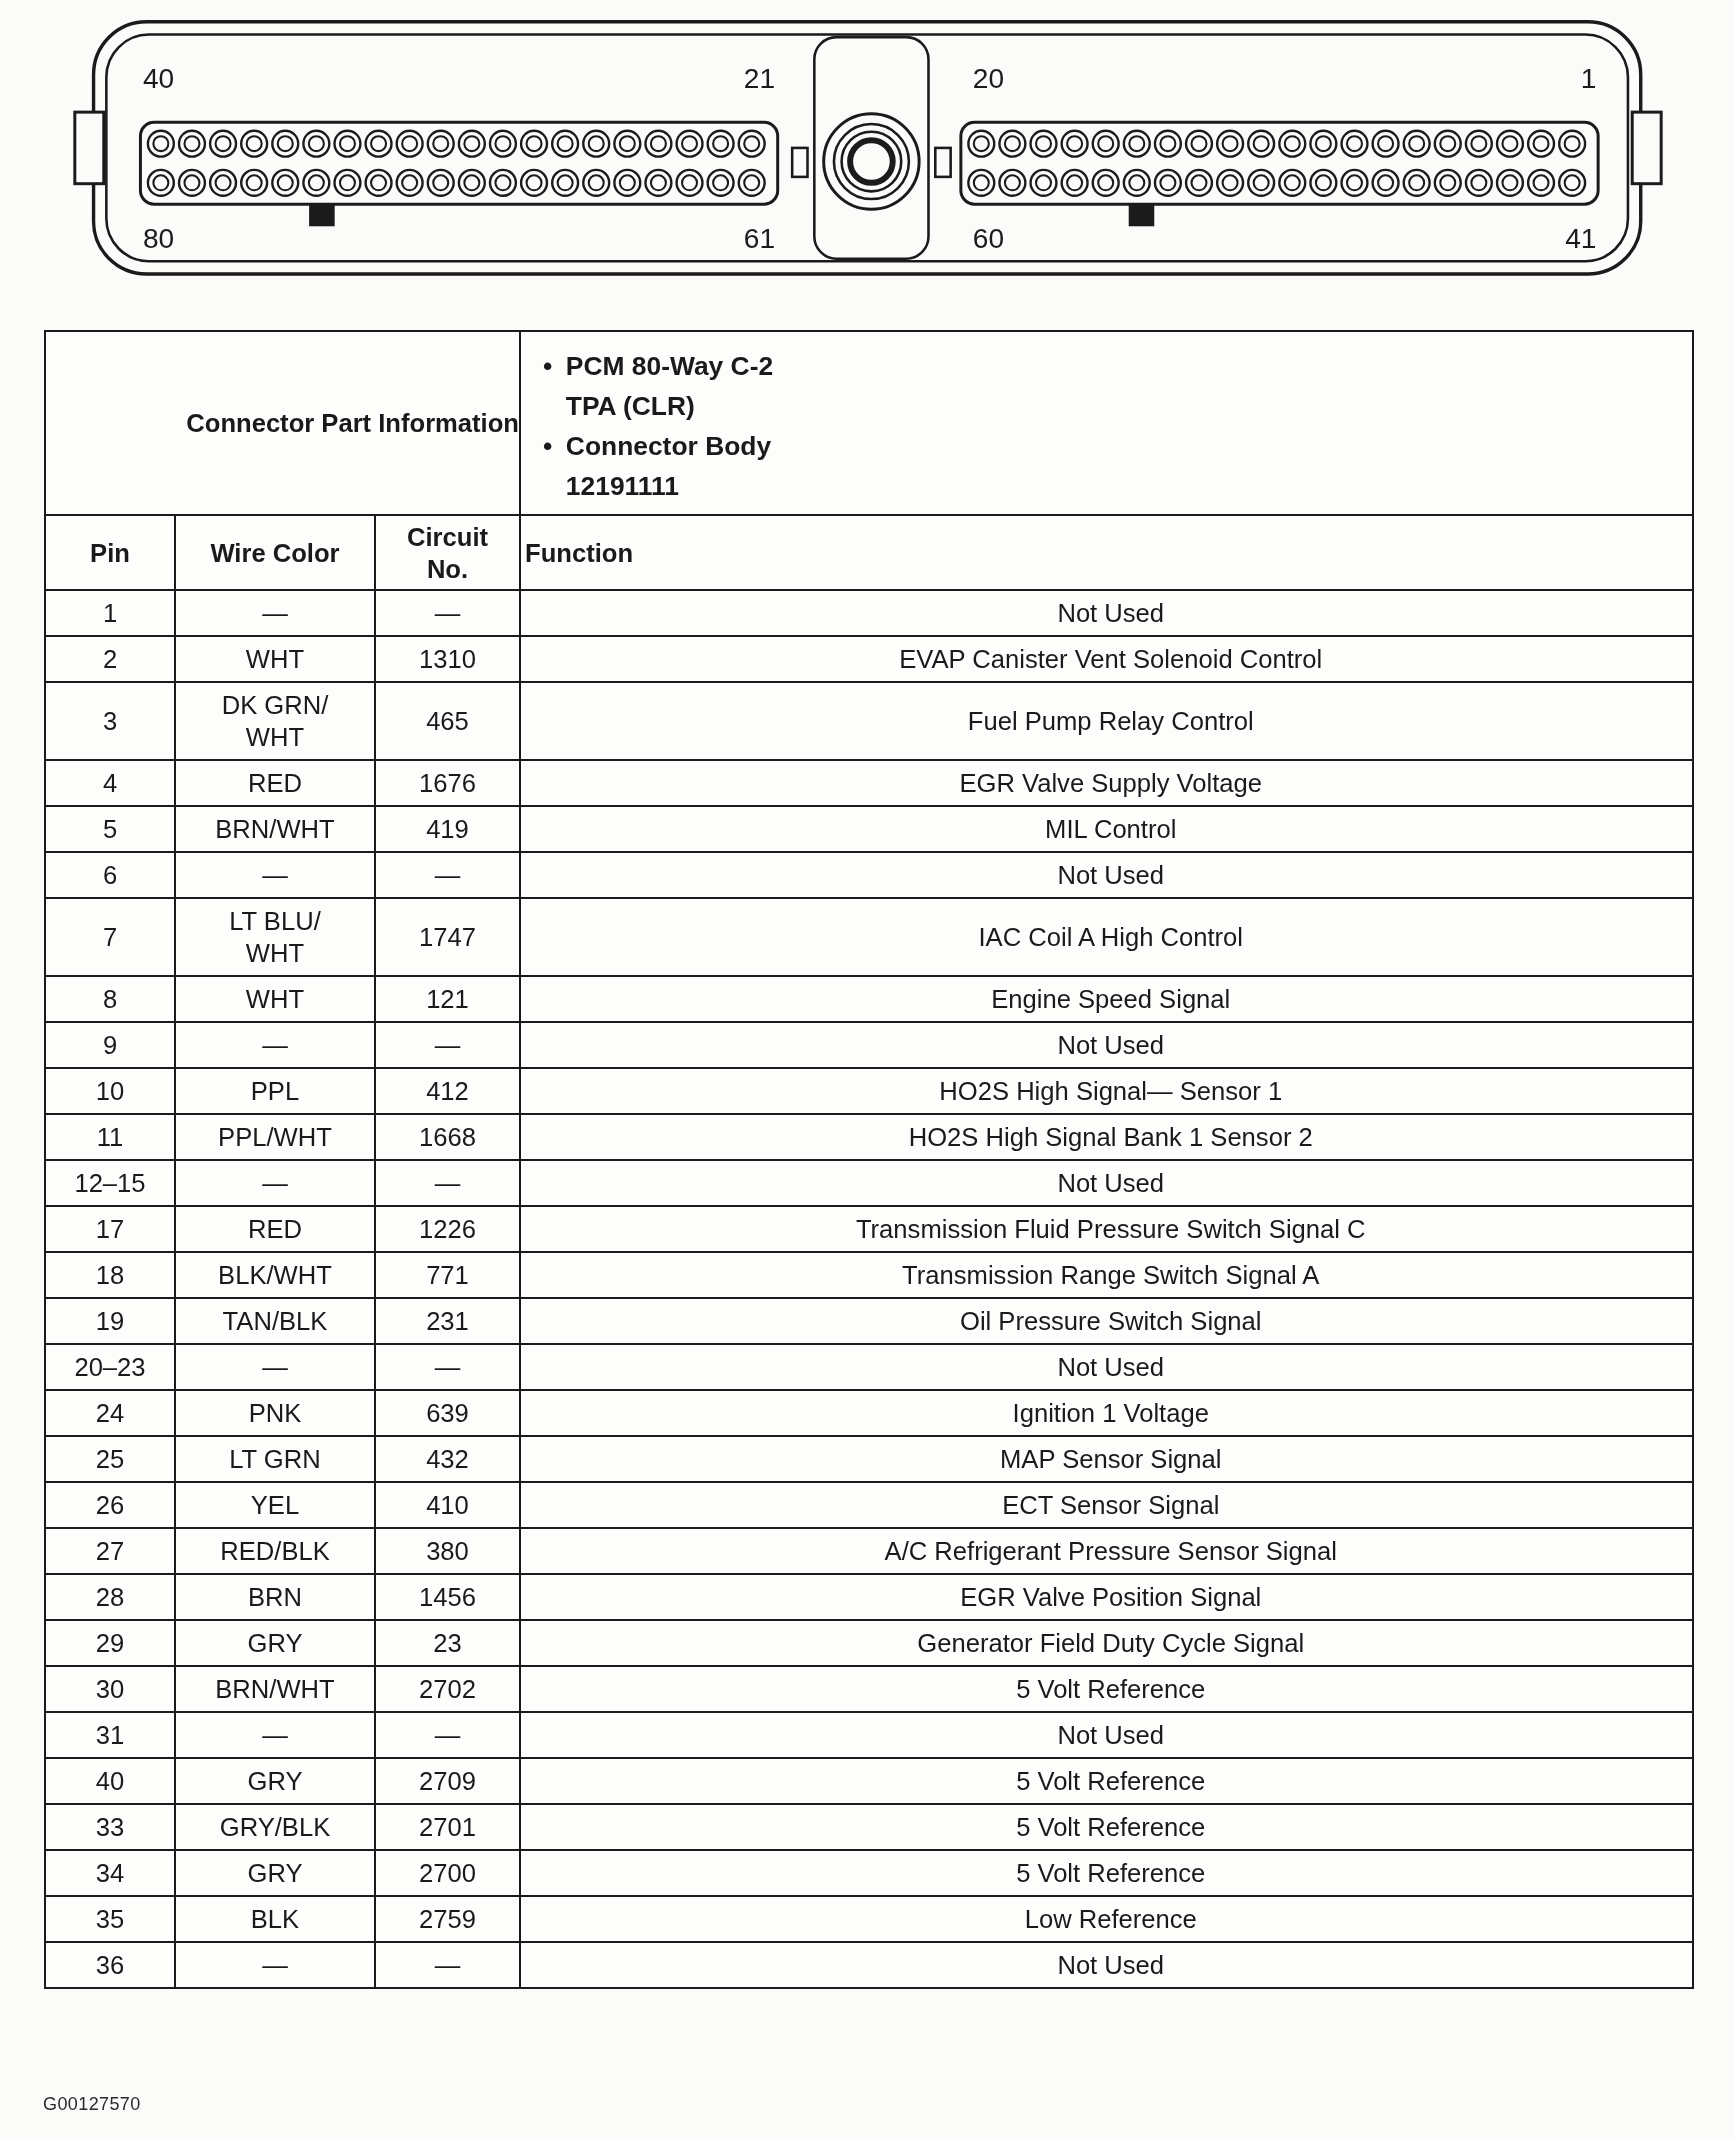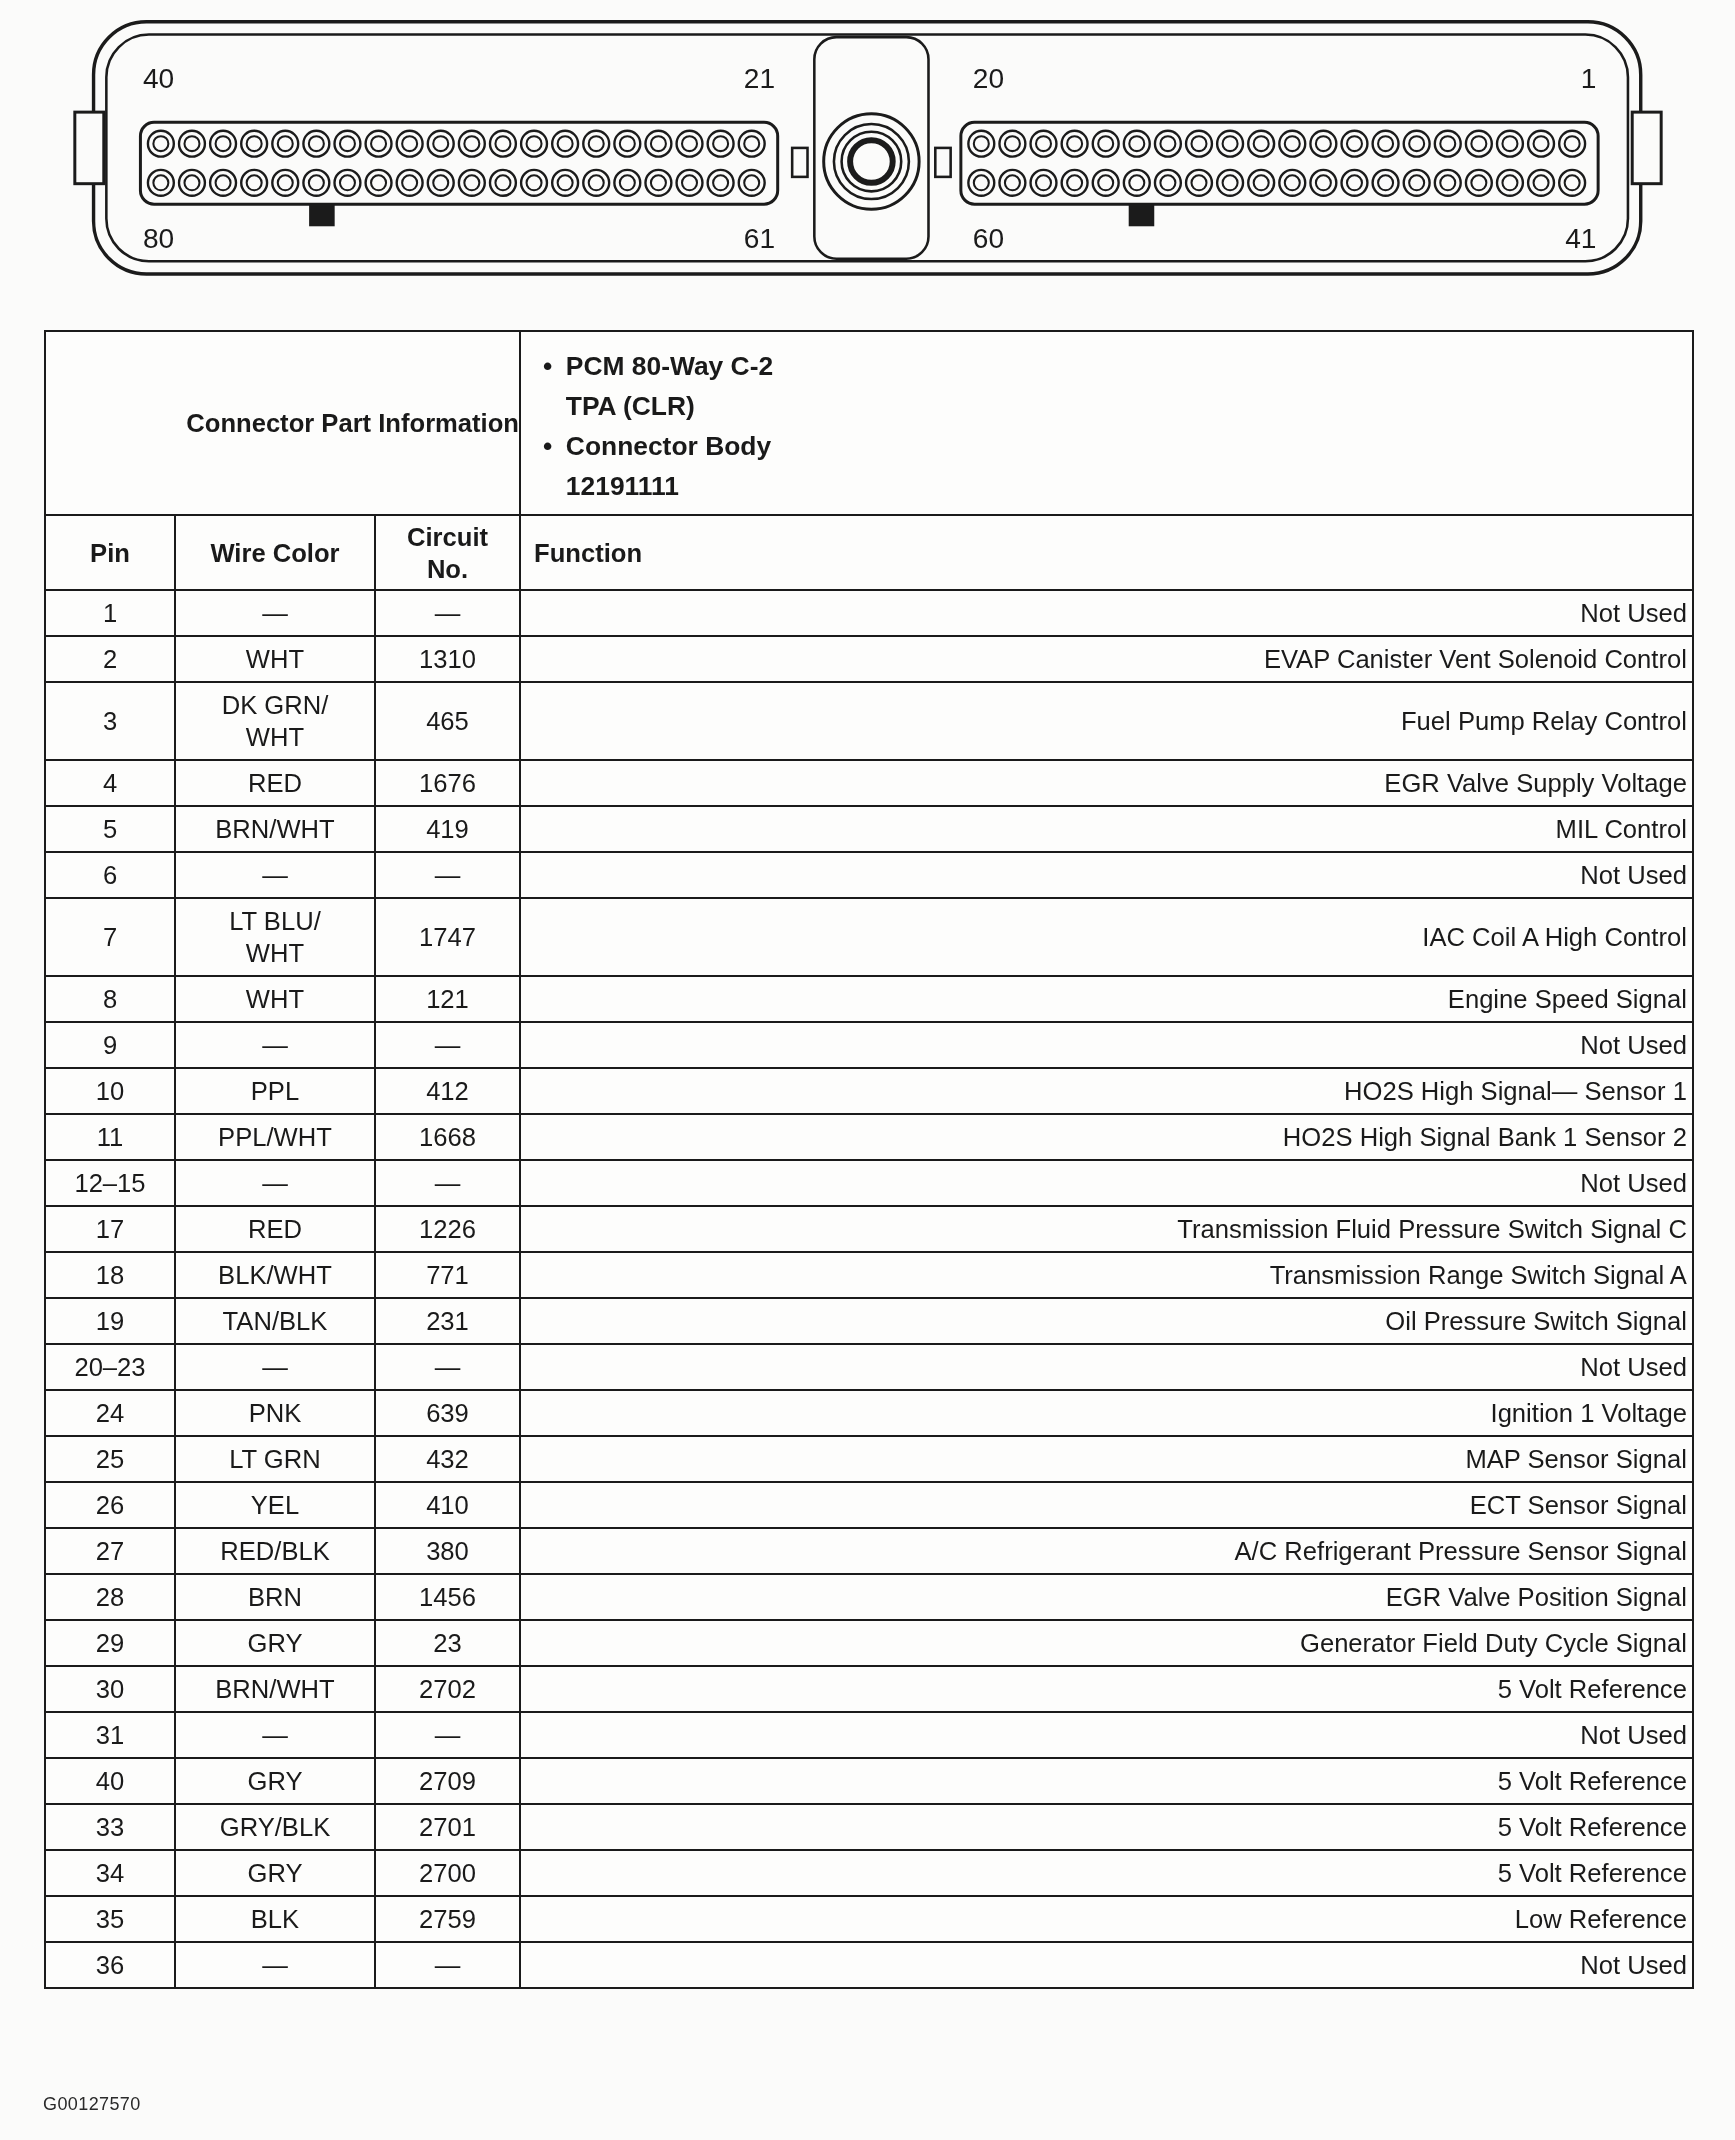--- a/index.html
+++ b/index.html
@@ -23,25 +23,25 @@
     background:#fdfdfc;
   }
   .part-info-cell {
     height:180px; text-align:right; vertical-align:middle;
     font-weight:bold; font-size:27px;
   }
   .part-detail-cell { vertical-align:top; padding:13.6px 8.5px 8.5px 22px; }
   .bullet-item { display:flex; gap:13.6px; font-weight:bold; font-size:26.4px; line-height:40px; }
   .bullet-item .bullet { flex:0 0 auto; }
   .col-header-row th { height:75px; font-weight:bold; vertical-align:middle; text-align:center; }
-  .col-header-row th.func-col { text-align:left; padding-left:13px; }
+  .col-header-row th.func-col { text-align:left; padding-left:4px; }
   .circuit-col, .wire-color-cell { white-space:pre-line; }
   tbody td { height:43px; padding:6px 5.1px; }
   td.pin-cell, td.wire-color-cell, td.circuit-no-cell { text-align:center; }
-  td.function-cell { text-align:right; padding-left:13.6px; }
+  td.function-cell { text-align:center; padding-left:13.6px; }
 
   
   .figure-id {
     position:absolute; left:43px; top:2094px;
     font-size:18px; color:#2a2a2a; letter-spacing:0.4px;
   }
 </style>
 </head>
 <body>
 

